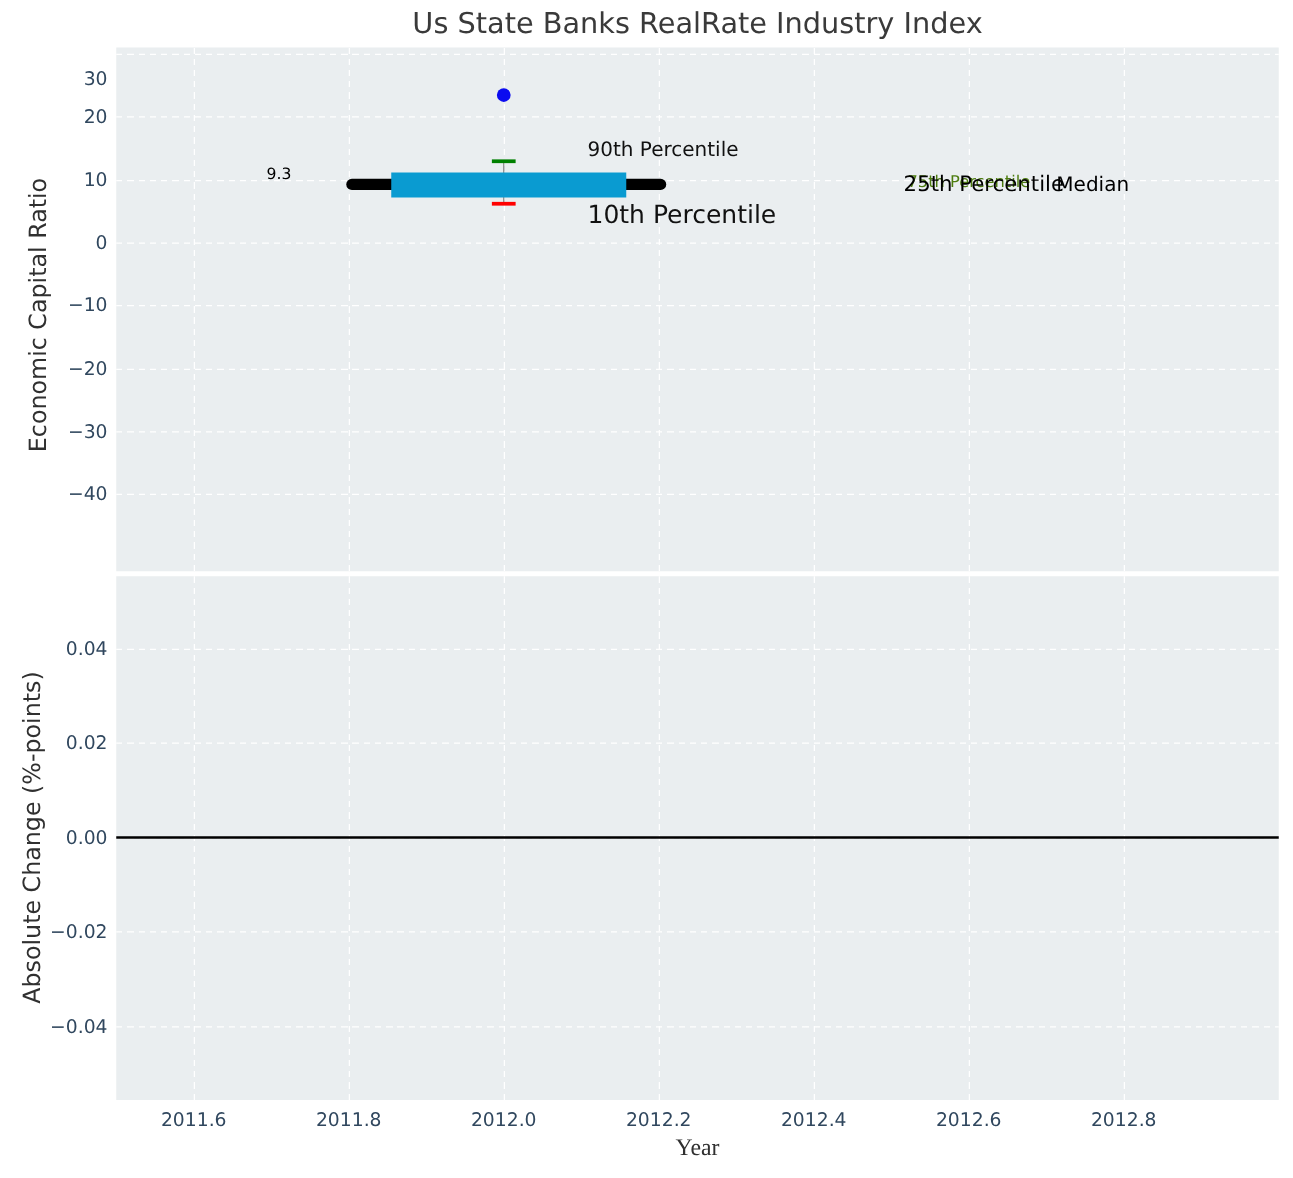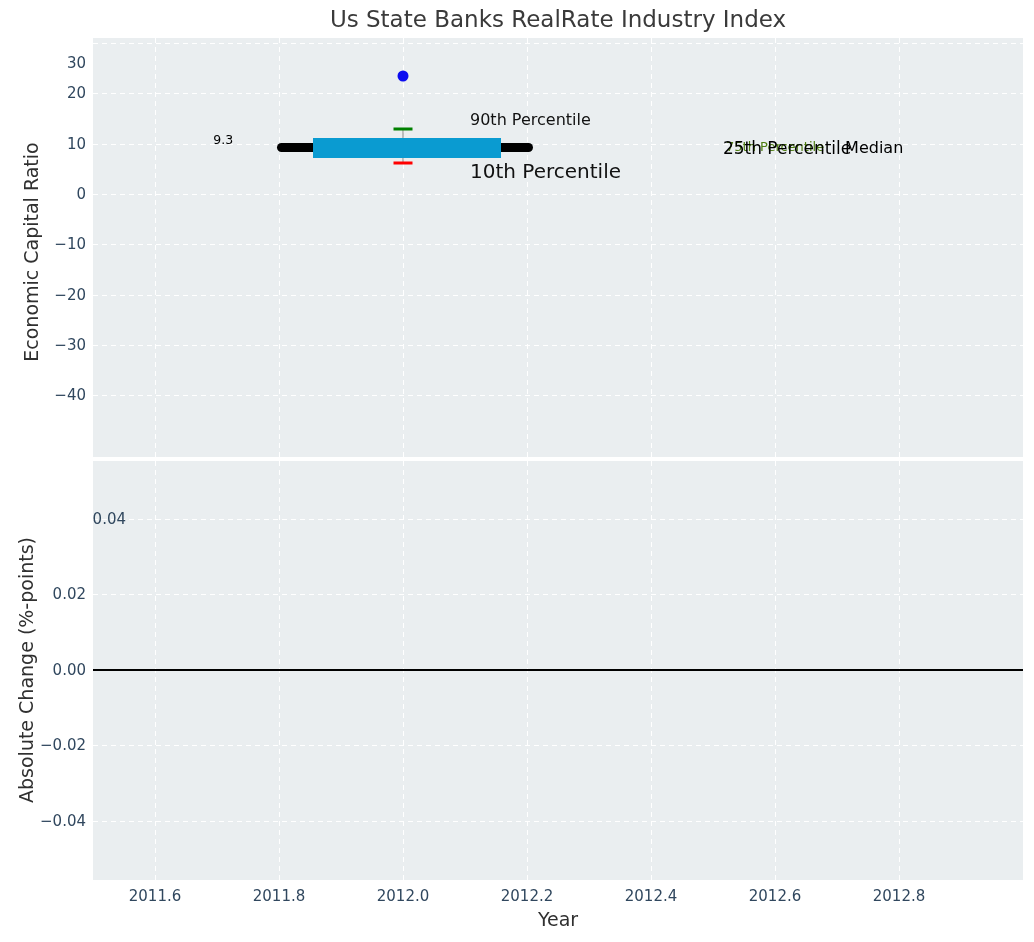--- a/index.html
+++ b/index.html
@@ -9,21 +9,21 @@
   .gridline-v{position:absolute;top:0;bottom:0;width:1px;
       background:repeating-linear-gradient(180deg,#ffffff 0,#ffffff 5px,rgba(255,255,255,0) 5px,rgba(255,255,255,0) 9px);}
   .gridline-h{position:absolute;left:0;right:0;height:1px;
       background:repeating-linear-gradient(90deg,#ffffff 0,#ffffff 5px,rgba(255,255,255,0) 5px,rgba(255,255,255,0) 9px);}
   .tick{position:absolute;font-size:15px;color:#30475E;white-space:nowrap;}
   .ytick{transform:translate(-100%,-50%);}
   .xtick{transform:translate(-50%,0);}
   .title{position:absolute;font-size:23px;color:#3A3A3A;transform:translateX(-50%);white-space:nowrap;}
   .ylabel{position:absolute;font-size:19px;color:#303030;white-space:nowrap;
           transform:translate(-50%,-50%) rotate(-90deg);}
-  .xlabel{position:absolute;font-size:19px;color:#303030;transform:translateX(-50%);white-space:nowrap;}
+  .xlabel{position:absolute;font-size:19px;color:#303030;transform:translateX(-50%);white-space:nowrap;font-family:Liberation Serif, serif;}
   .annotation{position:absolute;white-space:nowrap;}
   .ann-center{transform:translate(-50%,-50%);}
   .ann-left{transform:translate(0,-50%);}
   .legend{position:absolute;top:9px;right:6px;display:flex;align-items:center;gap:9px;
           background:#EDF0F7;border:1px solid #C9C9C9;border-radius:4px;
           padding:5px 11px;font-size:15px;color:#1F1F1F;white-space:nowrap;}
   .legend-line{display:inline-block;width:30px;height:3px;background:#0000EE;border-radius:1px;}
   .dot{position:absolute;width:11px;height:11px;border-radius:50%;transform:translate(-50%,-50%);}
   .median-line{position:absolute;height:9px;border-radius:4.5px;}
   .band{position:absolute;}
@@ -87,21 +87,21 @@
       <div class="zero-line" style="top: 208.7px; background: rgb(0, 0, 0);"></div>
     </div>
 <div class="tick ytick" style="left: 86px; top: 43px; margin-top: 20px;">30</div>
     <div class="tick ytick" style="left: 86px; top: 93.3px;">20</div>
     <div class="tick ytick" style="left: 86px; top: 143.6px;">10</div>
     <div class="tick ytick" style="left: 86px; top: 193.9px;">0</div>
     <div class="tick ytick" style="left: 86px; top: 244.2px;">−10</div>
     <div class="tick ytick" style="left: 86px; top: 294.5px;">−20</div>
     <div class="tick ytick" style="left: 86px; top: 344.8px;">−30</div>
     <div class="tick ytick" style="left: 86px; top: 395.1px;">−40</div>
-    <div class="tick ytick" style="left: 86px; top: 518.8px; margin-left: 40px;">0.04</div>
+    <div class="tick ytick" style="left: 86px; top: 518.8px;">0.04</div>
     <div class="tick ytick" style="left: 86px; top: 594.2px;">0.02</div>
     <div class="tick ytick" style="left: 86px; top: 669.7px;">0.00</div>
     <div class="tick ytick" style="left: 86px; top: 745.2px;">−0.02</div>
     <div class="tick ytick" style="left: 86px; top: 820.7px;">−0.04</div>
     <div class="tick xtick" style="left: 155px; top: 887px;">2011.6</div>
     <div class="tick xtick" style="left: 279px; top: 887px;">2011.8</div>
     <div class="tick xtick" style="left: 403px; top: 887px;">2012.0</div>
     <div class="tick xtick" style="left: 527px; top: 887px;">2012.2</div>
     <div class="tick xtick" style="left: 651px; top: 887px;">2012.4</div>
     <div class="tick xtick" style="left: 775px; top: 887px;">2012.6</div>

